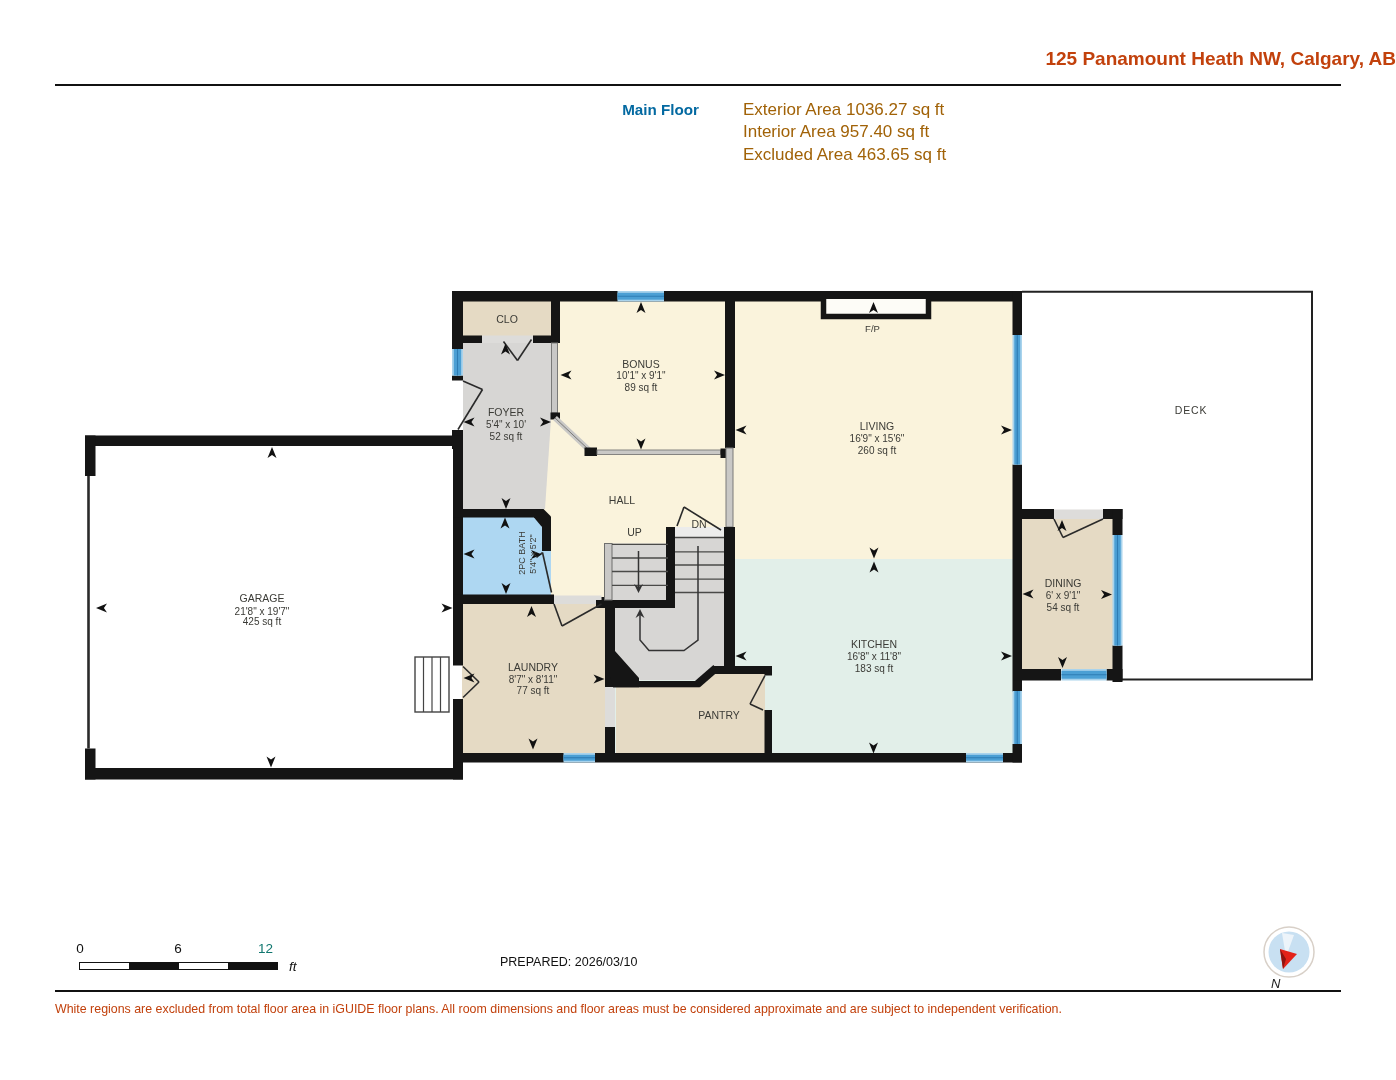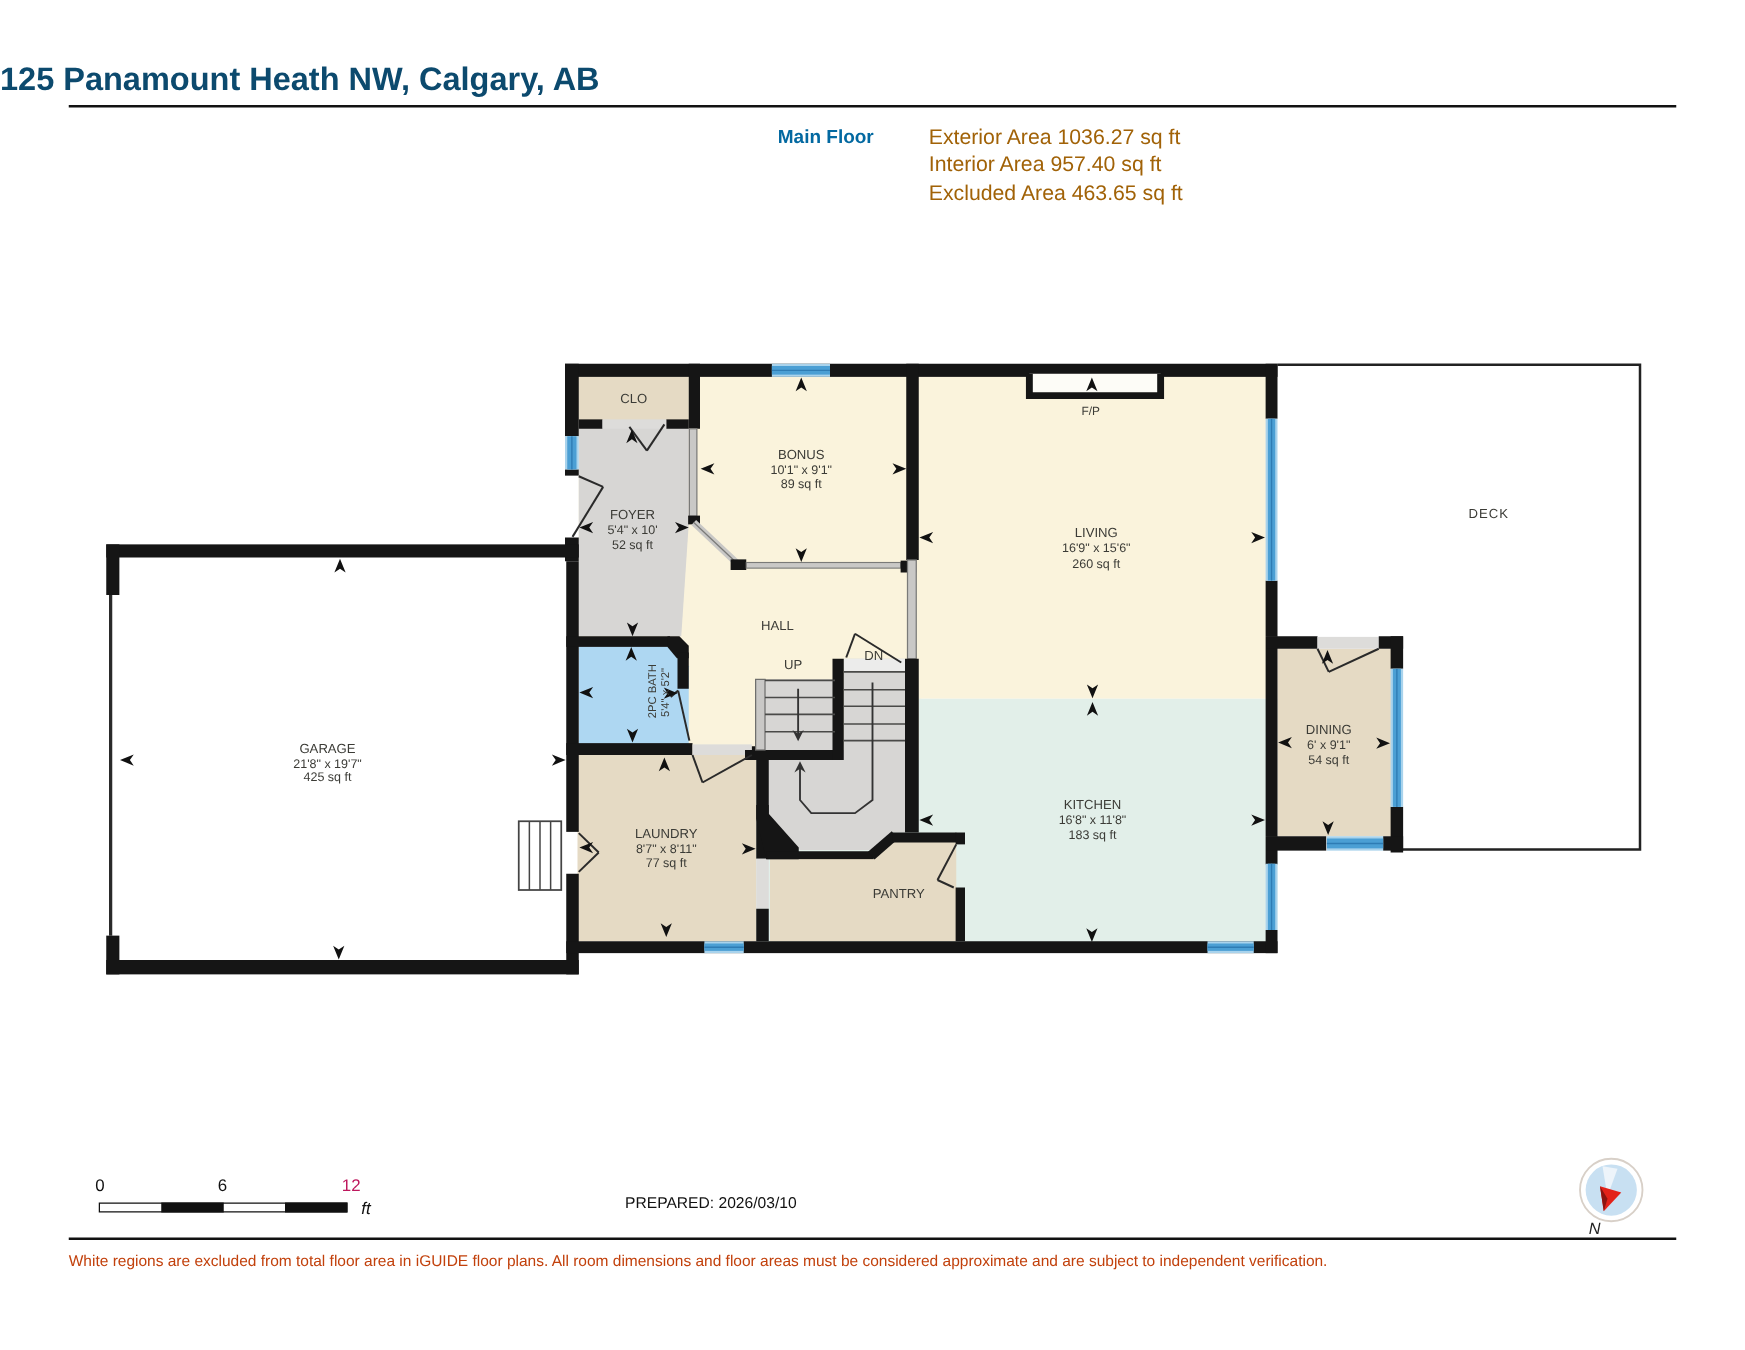--- a/index.html
+++ b/index.html
@@ -2,21 +2,21 @@
 <html><head>
 <meta charset="utf-8">
 <style>
   html,body { margin:0; padding:0; background:#fff; width:1396px; height:1080px;
                font-family:"Liberation Sans", sans-serif; }
   .abs { position:absolute; }
 </style>
 </head>
 <body>
 
-<div class="abs" style="left:0;top:48px;width:1396px;text-align:left;font-size:26px;font-weight:bold;color:#0c4a6e;">125 Panamount Heath NW, Calgary, AB</div>
+<div class="abs" style="left:0;top:48px;width:1396px;text-align:right;font-size:19px;font-weight:bold;color:#c2410c;">125 Panamount Heath NW, Calgary, AB</div>
 
 <div class="abs" style="left:55px;top:84px;width:1286px;height:2.4px;background:#111;"></div>
 
 <div class="abs" style="left:400px;top:101px;width:299px;text-align:right;font-size:15.2px;font-weight:bold;color:#0369a1;">Main Floor</div>
 
 <div class="abs" style="left:743px;top:98.5px;font-size:17px;color:#a16207;line-height:22.8px;">Exterior Area 1036.27 sq ft<br>Interior Area 957.40 sq ft<br>Excluded Area 463.65 sq ft</div>
 
 <svg class="abs" style="left:0;top:0" width="1396" height="1080" viewBox="0 0 1396 1080">
 
 <rect x="463" y="301" width="550" height="258" fill="#faf3dc"></rect>
@@ -297,21 +297,21 @@
 <text x="874" y="659.5" font-size="10" fill="#3b3b36" text-anchor="middle" font-weight="normal">16'8" x 11'8"</text>
 <text x="874" y="671.5" font-size="10" fill="#3b3b36" text-anchor="middle" font-weight="normal">183 sq ft</text>
 
 <text x="1063" y="587" font-size="10.5" fill="#3b3b36" text-anchor="middle" font-weight="normal">DINING</text>
 <text x="1063" y="599" font-size="10" fill="#3b3b36" text-anchor="middle" font-weight="normal">6' x 9'1"</text>
 <text x="1063" y="611" font-size="10" fill="#3b3b36" text-anchor="middle" font-weight="normal">54 sq ft</text>
 </svg>
 
 <div class="abs" style="left:60px;top:941px;width:40px;text-align:center;font-size:13.5px;color:#111;">0</div>
 <div class="abs" style="left:158px;top:941px;width:40px;text-align:center;font-size:13.5px;color:#111;">6</div>
-<div class="abs" style="left:258px;top:941px;width:46px;text-align:center;font-size:13.5px;color:#be185d;">12</div>
+<div class="abs" style="left:258px;top:941px;width:46px;font-size:13.5px;color:#0f766e;">12</div>
 
 <div class="abs" style="left:79px;top:961.5px;width:199px;height:8.5px;border:1.2px solid #111;box-sizing:border-box;background:#fff;"></div>
 <div class="abs" style="left:129px;top:961.5px;width:50px;height:8.5px;background:#111;"></div>
 <div class="abs" style="left:228px;top:961.5px;width:50px;height:8.5px;background:#111;"></div>
 <div class="abs" style="left:289px;top:959px;font-size:13.5px;color:#111;font-style:italic;">ft</div>
 
 <div class="abs" style="left:500px;top:955px;width:396px;text-align:left;font-size:12.5px;color:#111;">PREPARED: 2026/03/10</div>
 
 <svg class="abs" style="left:1258px;top:921px" width="70" height="75" viewBox="0 0 70 75">
   <circle cx="31" cy="31" r="25" fill="#fff" stroke="#d8d0c8" stroke-width="1.5"></circle>

